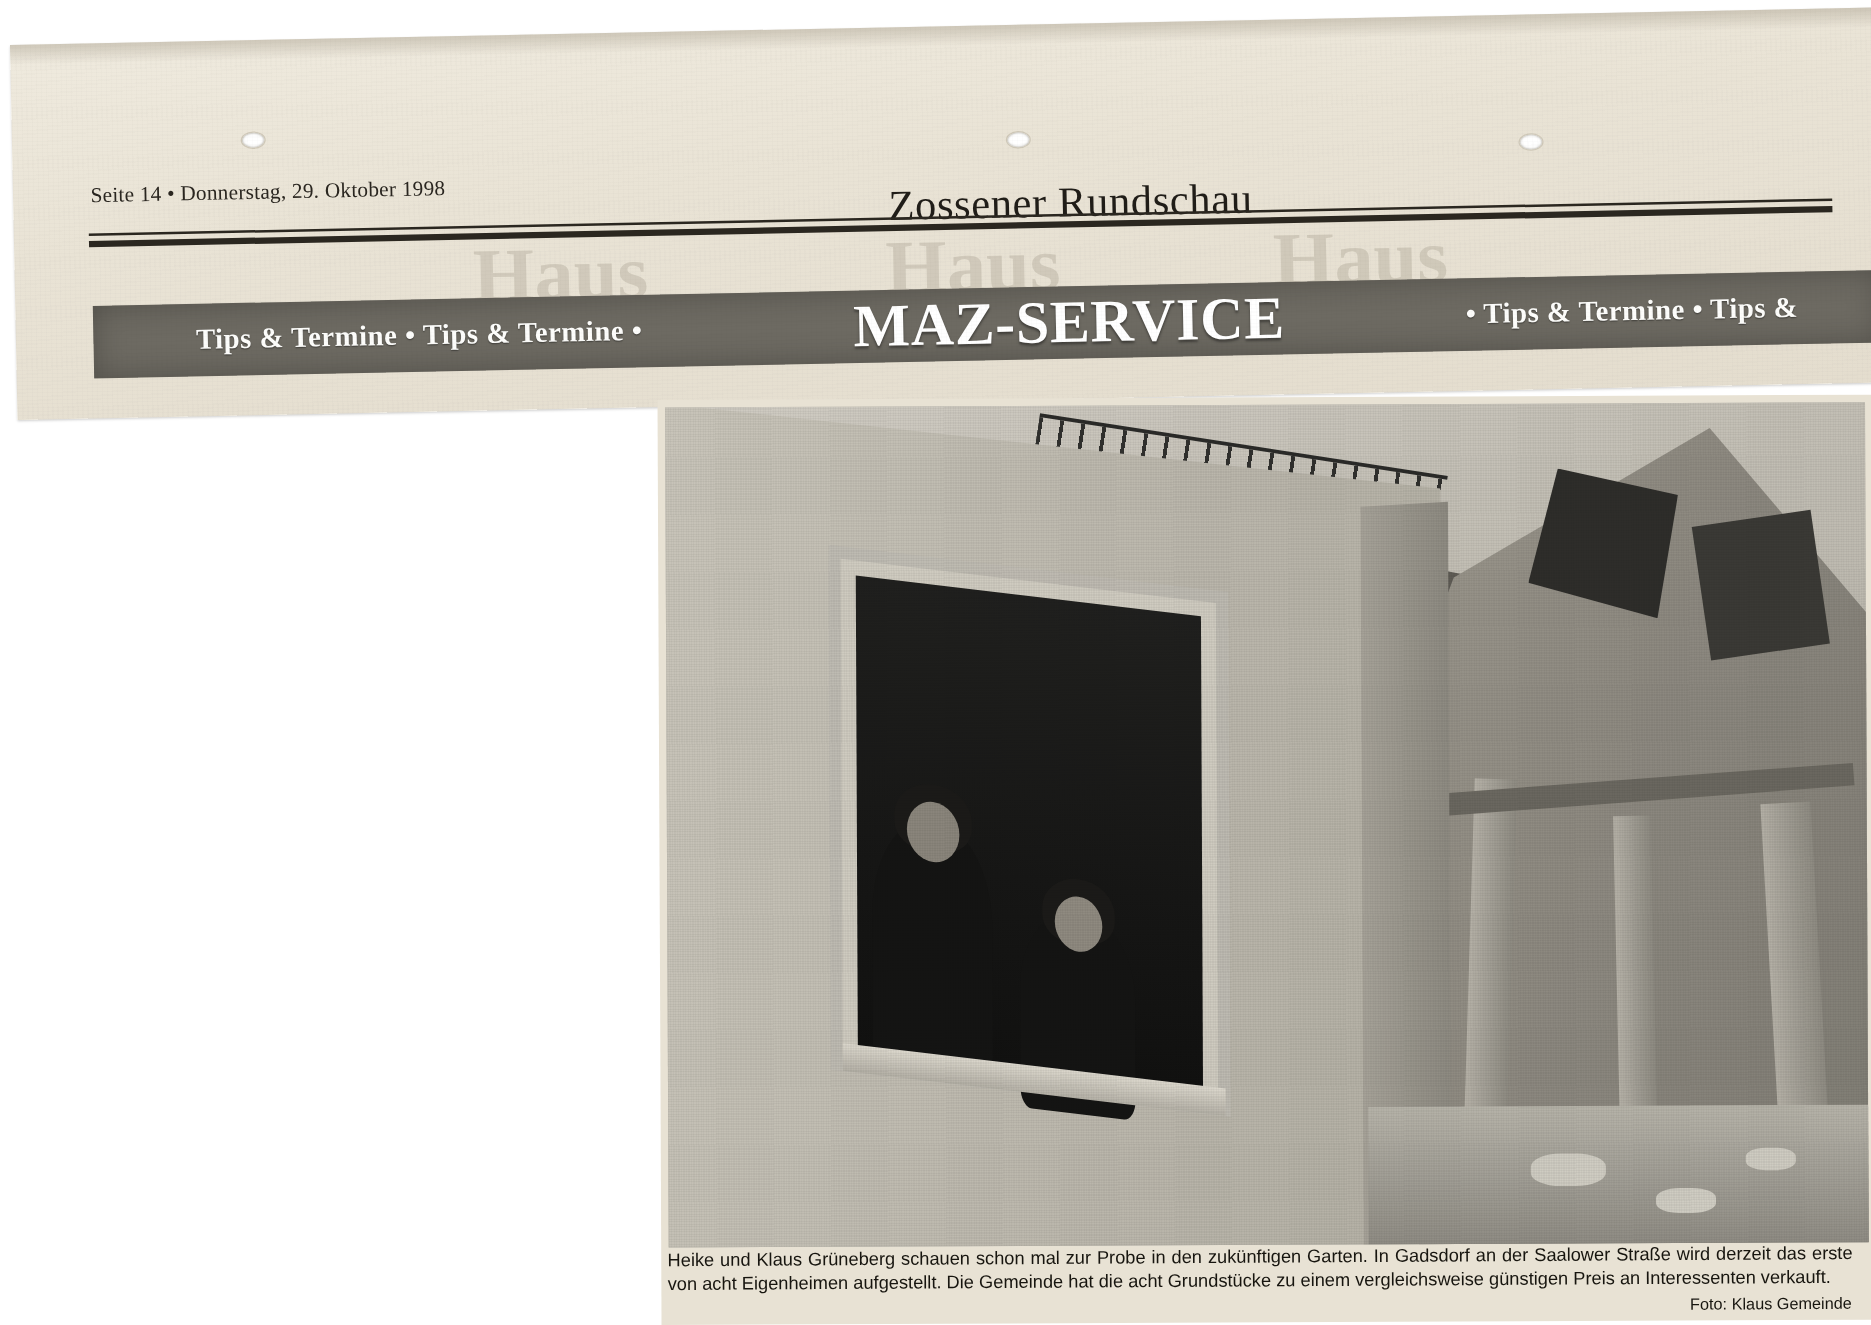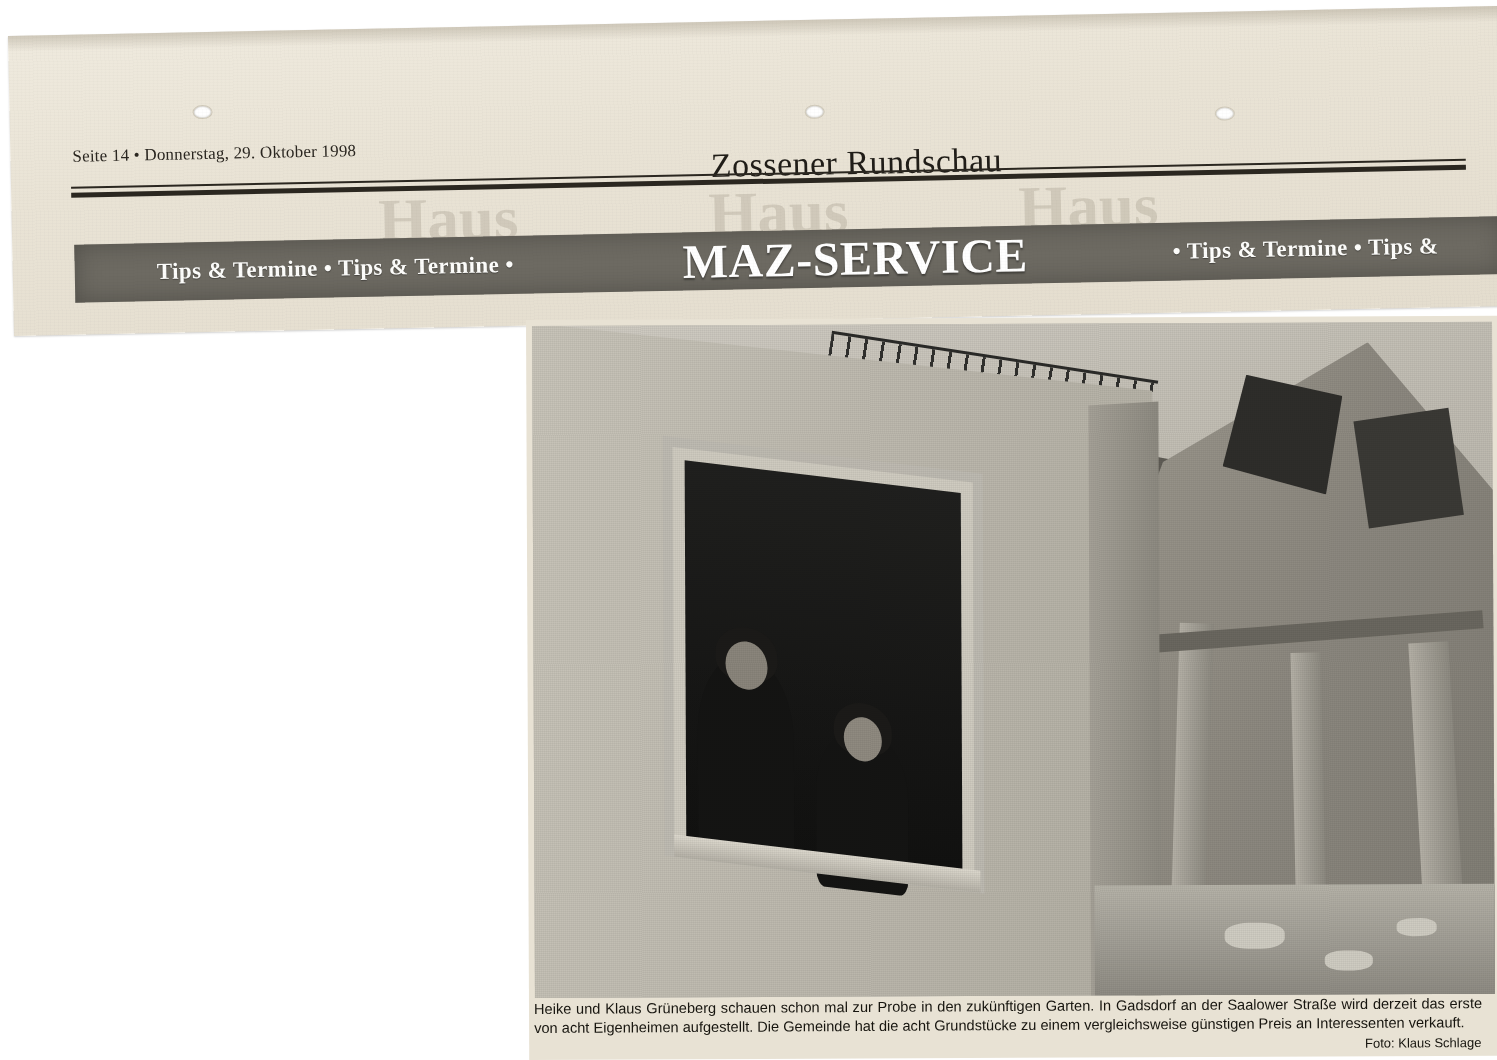--- a/index.html
+++ b/index.html
@@ -408,15 +408,15 @@
       <div class="ground"></div>
       <div class="rubble" style="left:690px; top:600px; width:60px; height:26px;"></div>
       <div class="rubble" style="left:790px; top:628px; width:48px; height:20px;"></div>
       <div class="rubble" style="left:862px; top:596px; width:40px; height:18px;"></div>
 
       <div class="grain"></div>
     </div>
   </div>
 
   <div class="caption">Heike und Klaus Grüneberg schauen schon mal zur Probe in den zukünftigen Garten. In Gadsdorf an der Saalower Straße wird derzeit das erste von acht Eigenheimen aufgestellt. Die Gemeinde hat die acht Grundstücke zu einem vergleichsweise günstigen Preis an Interessenten verkauft.</div>
-  <div class="credit">Foto: Klaus Schlage</div>
+  <div class="credit">Foto: Klaus Gemeinde</div>
 
 </div>
 
 </body></html>

